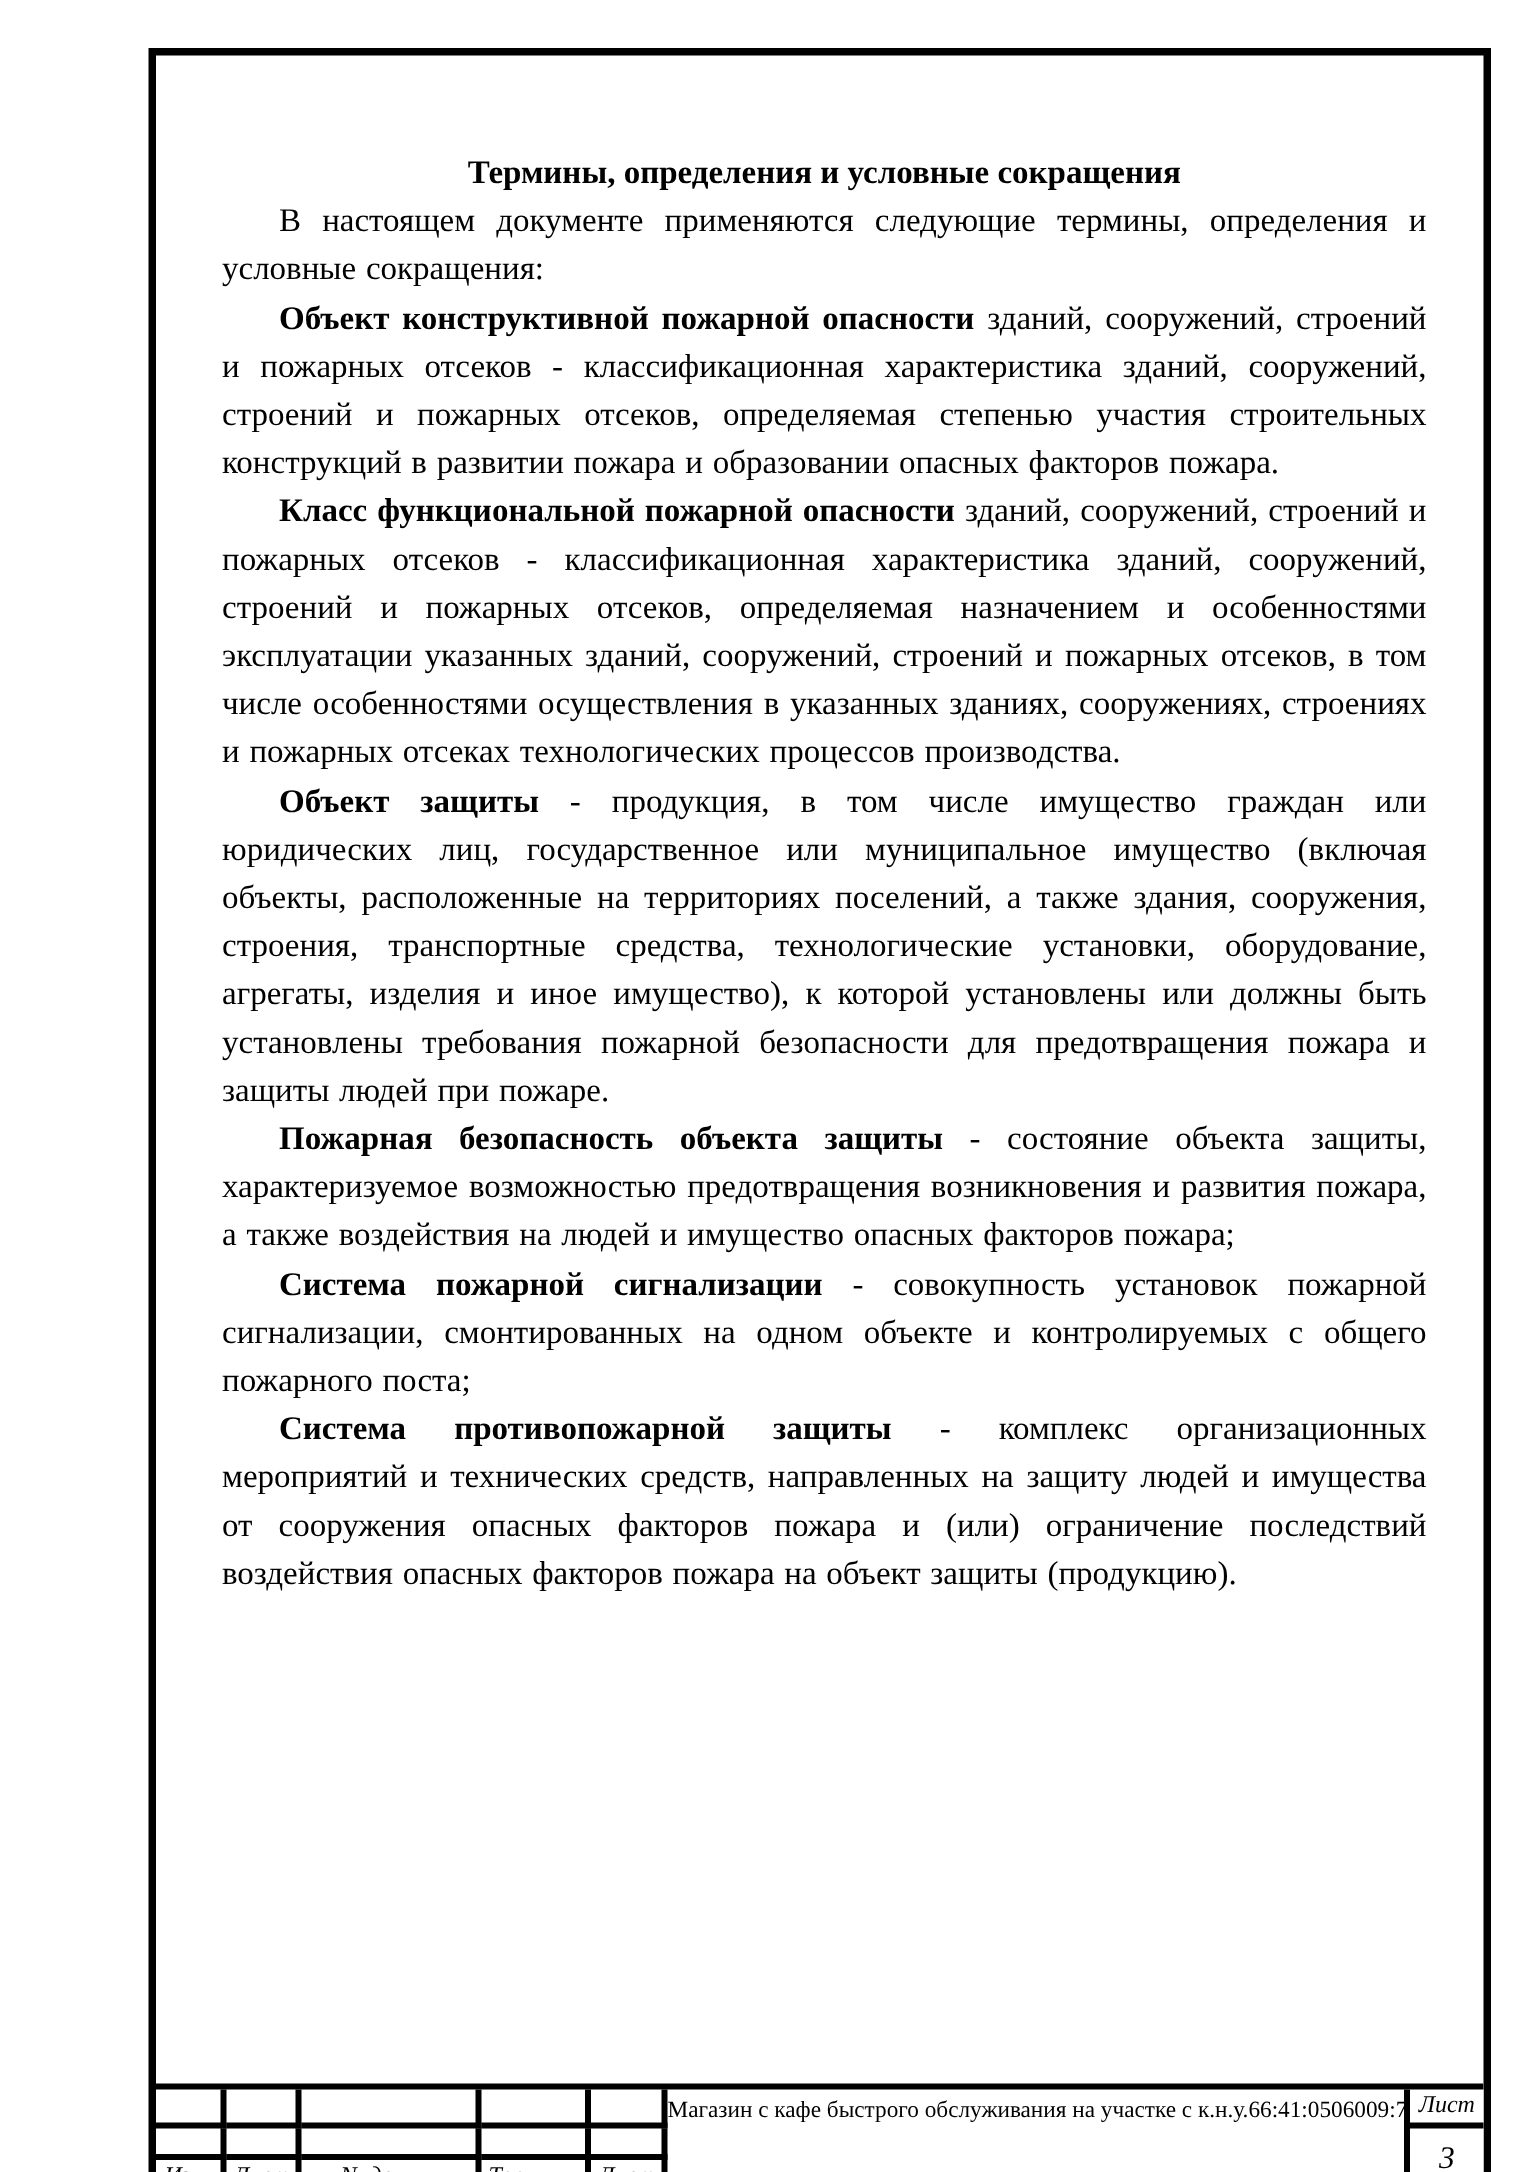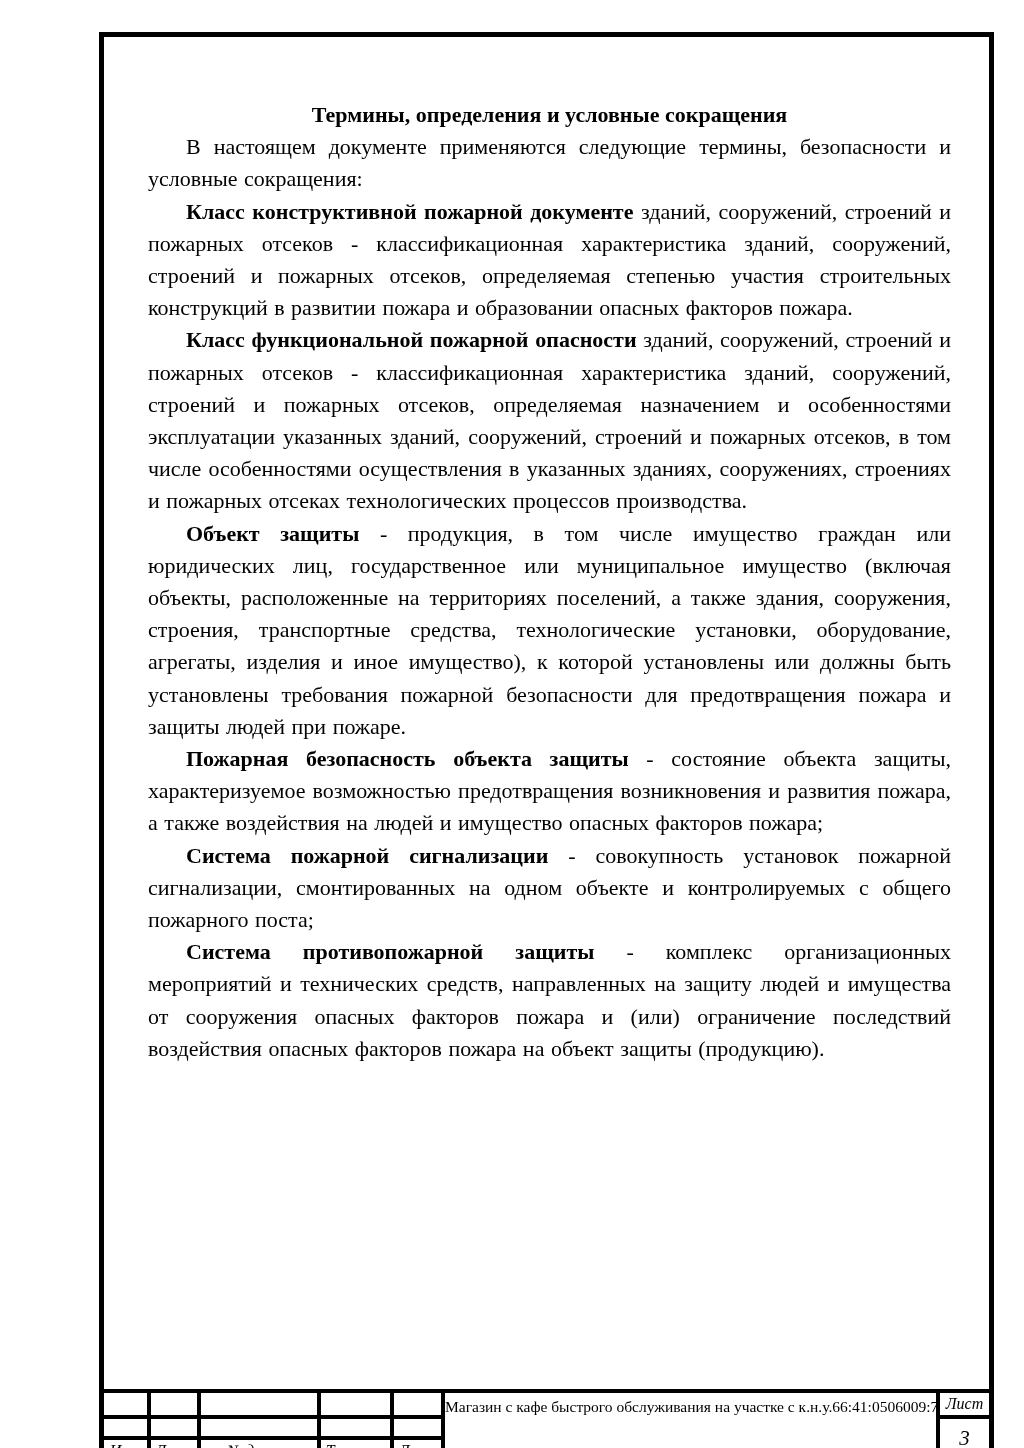--- a/index.html
+++ b/index.html
@@ -115,23 +115,23 @@
   }
 </style>
 </head>
 <body>
 
 <div class="frame">
 
   <div class="content">
     <h1 class="doc-title">Термины, определения и условные сокращения</h1>
 
-    <p class="para"><b></b><span>В настоящем документе применяются следующие термины, безопасности и условные сокращения:</span></p>
+    <p class="para"><b></b><span>В настоящем документе применяются следующие термины, определения и условные сокращения:</span></p>
 
-    <p class="para"><b>Класс конструктивной пожарной документе</b><span> зданий, сооружений, строений и пожарных отсеков - классификационная характеристика зданий, сооружений, строений и пожарных отсеков, определяемая степенью участия строительных конструкций в развитии пожара и образовании опасных факторов пожара.</span></p>
+    <p class="para"><b>Объект конструктивной пожарной опасности</b><span> зданий, сооружений, строений и пожарных отсеков - классификационная характеристика зданий, сооружений, строений и пожарных отсеков, определяемая степенью участия строительных конструкций в развитии пожара и образовании опасных факторов пожара.</span></p>
 
     <p class="para"><b>Класс функциональной пожарной опасности</b><span> зданий, сооружений, строений и пожарных отсеков - классификационная характеристика зданий, сооружений, строений и пожарных отсеков, определяемая назначением и особенностями эксплуатации указанных зданий, сооружений, строений и пожарных отсеков, в том числе особенностями осуществления в указанных зданиях, сооружениях, строениях и пожарных отсеках технологических процессов производства.</span></p>
 
     <p class="para"><b>Объект защиты</b><span> - продукция, в том числе имущество граждан или юридических лиц, государственное или муниципальное имущество (включая объекты, расположенные на территориях поселений, а также здания, сооружения, строения, транспортные средства, технологические установки, оборудование, агрегаты, изделия и иное имущество), к которой установлены или должны быть установлены требования пожарной безопасности для предотвращения пожара и защиты людей при пожаре.</span></p>
 
 
     <p class="para"><b>Пожарная безопасность объекта защиты</b><span> - состояние объекта защиты, характеризуемое возможностью предотвращения возникновения и развития пожара, а также воздействия на людей и имущество опасных факторов пожара;</span></p>
 
     <p class="para"><b>Система пожарной сигнализации</b><span> - совокупность установок пожарной сигнализации, смонтированных на одном объекте и контролируемых с общего пожарного поста;</span></p>
 

